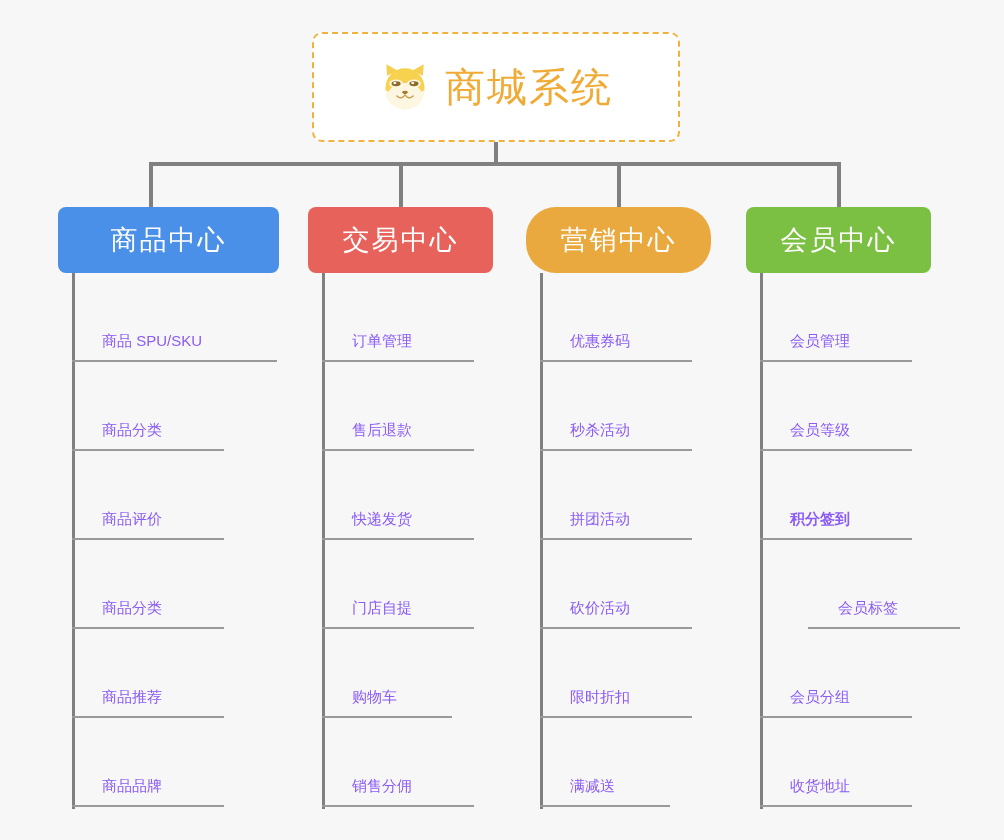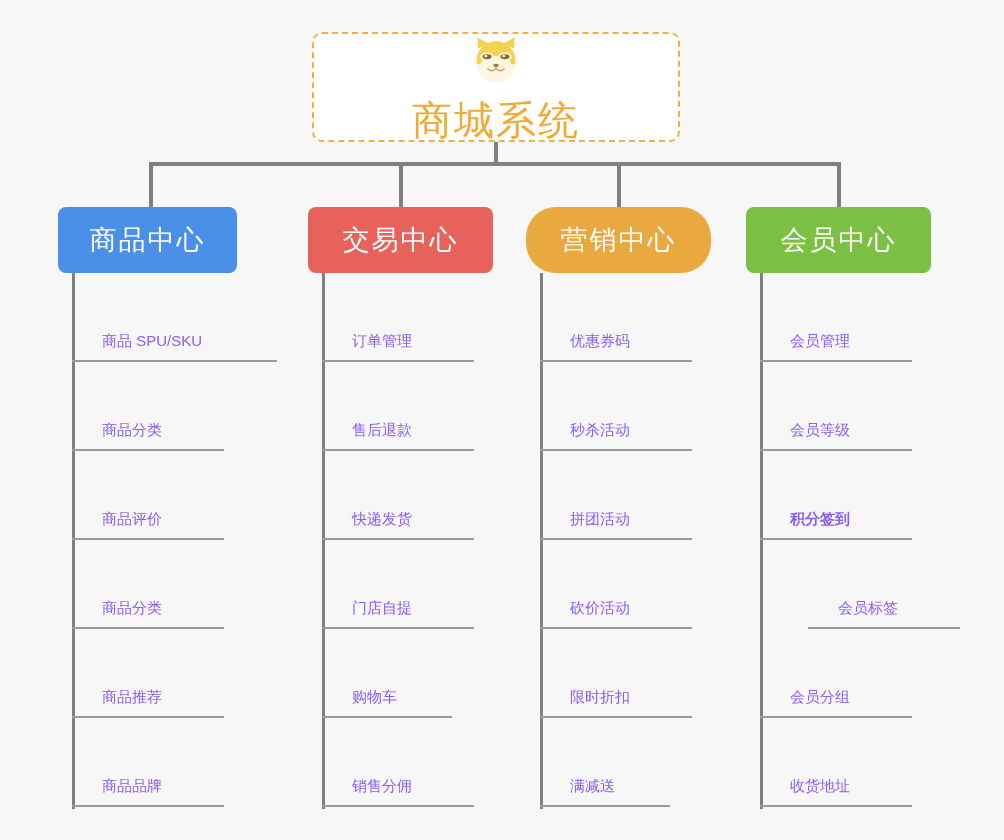--- a/index.html
+++ b/index.html
@@ -16,21 +16,20 @@
   .title-card{
     position:absolute;
     left:312px; top:32px;
     width:368px; height:110px;
     background:#ffffff;
     border:2px dashed #f0b13d;
     border-radius:10px;
     box-sizing:border-box;
     display:flex;align-items:center;justify-content:center;
     gap:14px;
-    flex-direction:column;
   }
   .title-text{
     font-size:40px;
     color:#f0ab37;
     letter-spacing:2px;
     line-height:1;
     white-space:nowrap;
   }
   .dog-icon{width:52px;height:52px;display:block;flex:0 0 auto;}
 
@@ -119,21 +118,21 @@
   <div class="conn conn-stem"></div>
   <div class="conn conn-bus"></div>
   <div id="drops">
       <div class="conn conn-drop" style="left: 148.5px;"></div>
       <div class="conn conn-drop" style="left: 398.5px;"></div>
       <div class="conn conn-drop" style="left: 616.5px;"></div>
       <div class="conn conn-drop" style="left: 836.5px;"></div>
     </div>
 
   <div id="cats">
-      <div class="cat-box" style="left: 58px; width: 179px; background: rgb(74, 144, 232);">
+      <div class="cat-box" style="left: 58px; width: 221px; background: rgb(74, 144, 232);">
         <span>商品中心</span>
       </div>
       <div class="cat-box" style="left: 308px; width: 185px; background: rgb(232, 98, 92);">
         <span>交易中心</span>
       </div>
       <div class="cat-box" style="left: 526px; width: 185px; background: rgb(234, 169, 62); border-radius: 30px;">
         <span>营销中心</span>
       </div>
       <div class="cat-box" style="left: 746px; width: 185px; background: rgb(123, 192, 67);">
         <span>会员中心</span>

